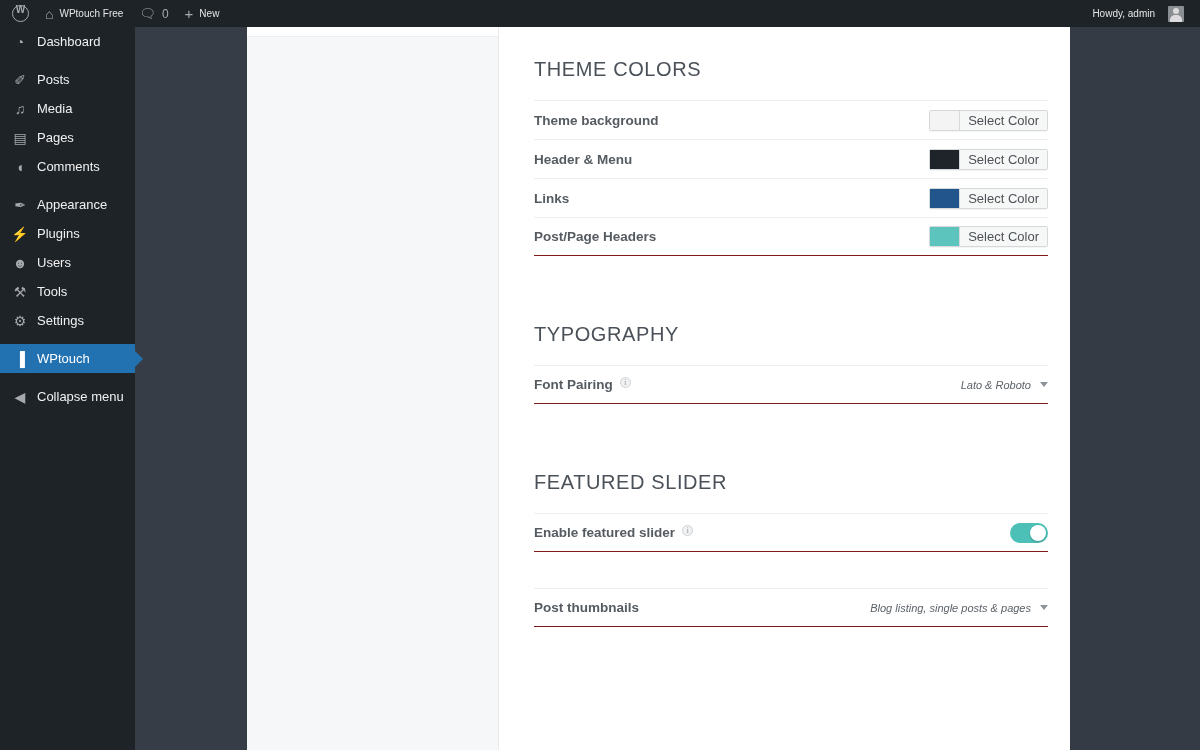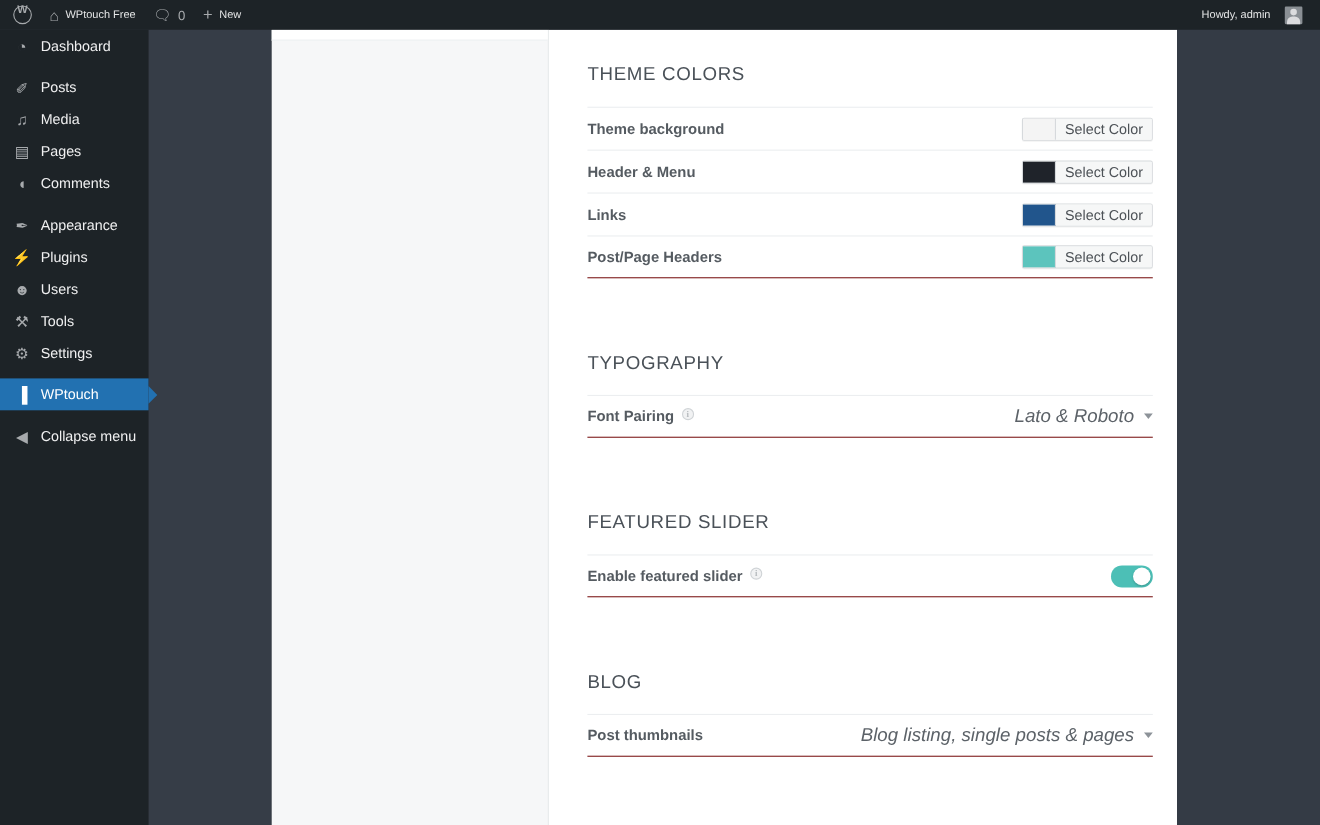--- a/index.html
+++ b/index.html
@@ -115,21 +115,21 @@
   }
   #right-gutter {
     position: absolute; top: 27px; left: 1070px;
     width: 130px; height: 723px;
     background: #343b45;
     z-index: 20;
   }
 
   .section { padding: 0 22px 0 35px; }
   .section-title {
-    font-size: 17px; letter-spacing: 0.6px;
+    font-size: 20px; letter-spacing: 0.6px;
     color: #4a5158; font-weight: 400;
     padding-top: 31px; padding-bottom: 19px;
   }
   .opt-row {
     display: flex; align-items: center;
     height: 39px;
     border-top: 1px solid #eceef0;
   }
   .opt-row:last-child { border-bottom: 1px solid #7f1d1d; }
   .opt-label {
@@ -155,21 +155,21 @@
   .colorbtn .swatch { width: 30px; border-right: 1px solid #d6d9dc; }
   .colorbtn .cb-label {
     font-size: 13px; color: #4d5257;
     padding: 0 8px; display: flex; align-items: center;
     background: #f6f7f7;
   }
 
   
   .dropdown {
     display: flex; align-items: center; gap: 9px;
-    font-size: 17px; font-style: italic; color: #5c6268;
+    font-size: 11px; font-style: italic; color: #5c6268;
   }
   .caret {
     width: 0; height: 0;
     border-left: 4.5px solid transparent;
     border-right: 4.5px solid transparent;
     border-top: 5px solid #8d9399;
   }
 
   
   .toggle {
@@ -348,21 +348,20 @@
         </div>
         <div class="opt-control">
           <div class="toggle">
             <div class="knob"></div>
           </div>
         </div>
       </div>
     </section>
     <div class="gap"></div>
     <section class="section">
-      <div class="section-title">BLOG</div>
       <div class="opt-row">
         <div class="opt-label">
           <span>Post thumbnails</span>
         </div>
         <div class="opt-control">
           <div class="dropdown">
             <span>Blog listing, single posts &amp; pages</span>
             <span class="caret"></span>
           </div>
         </div>

